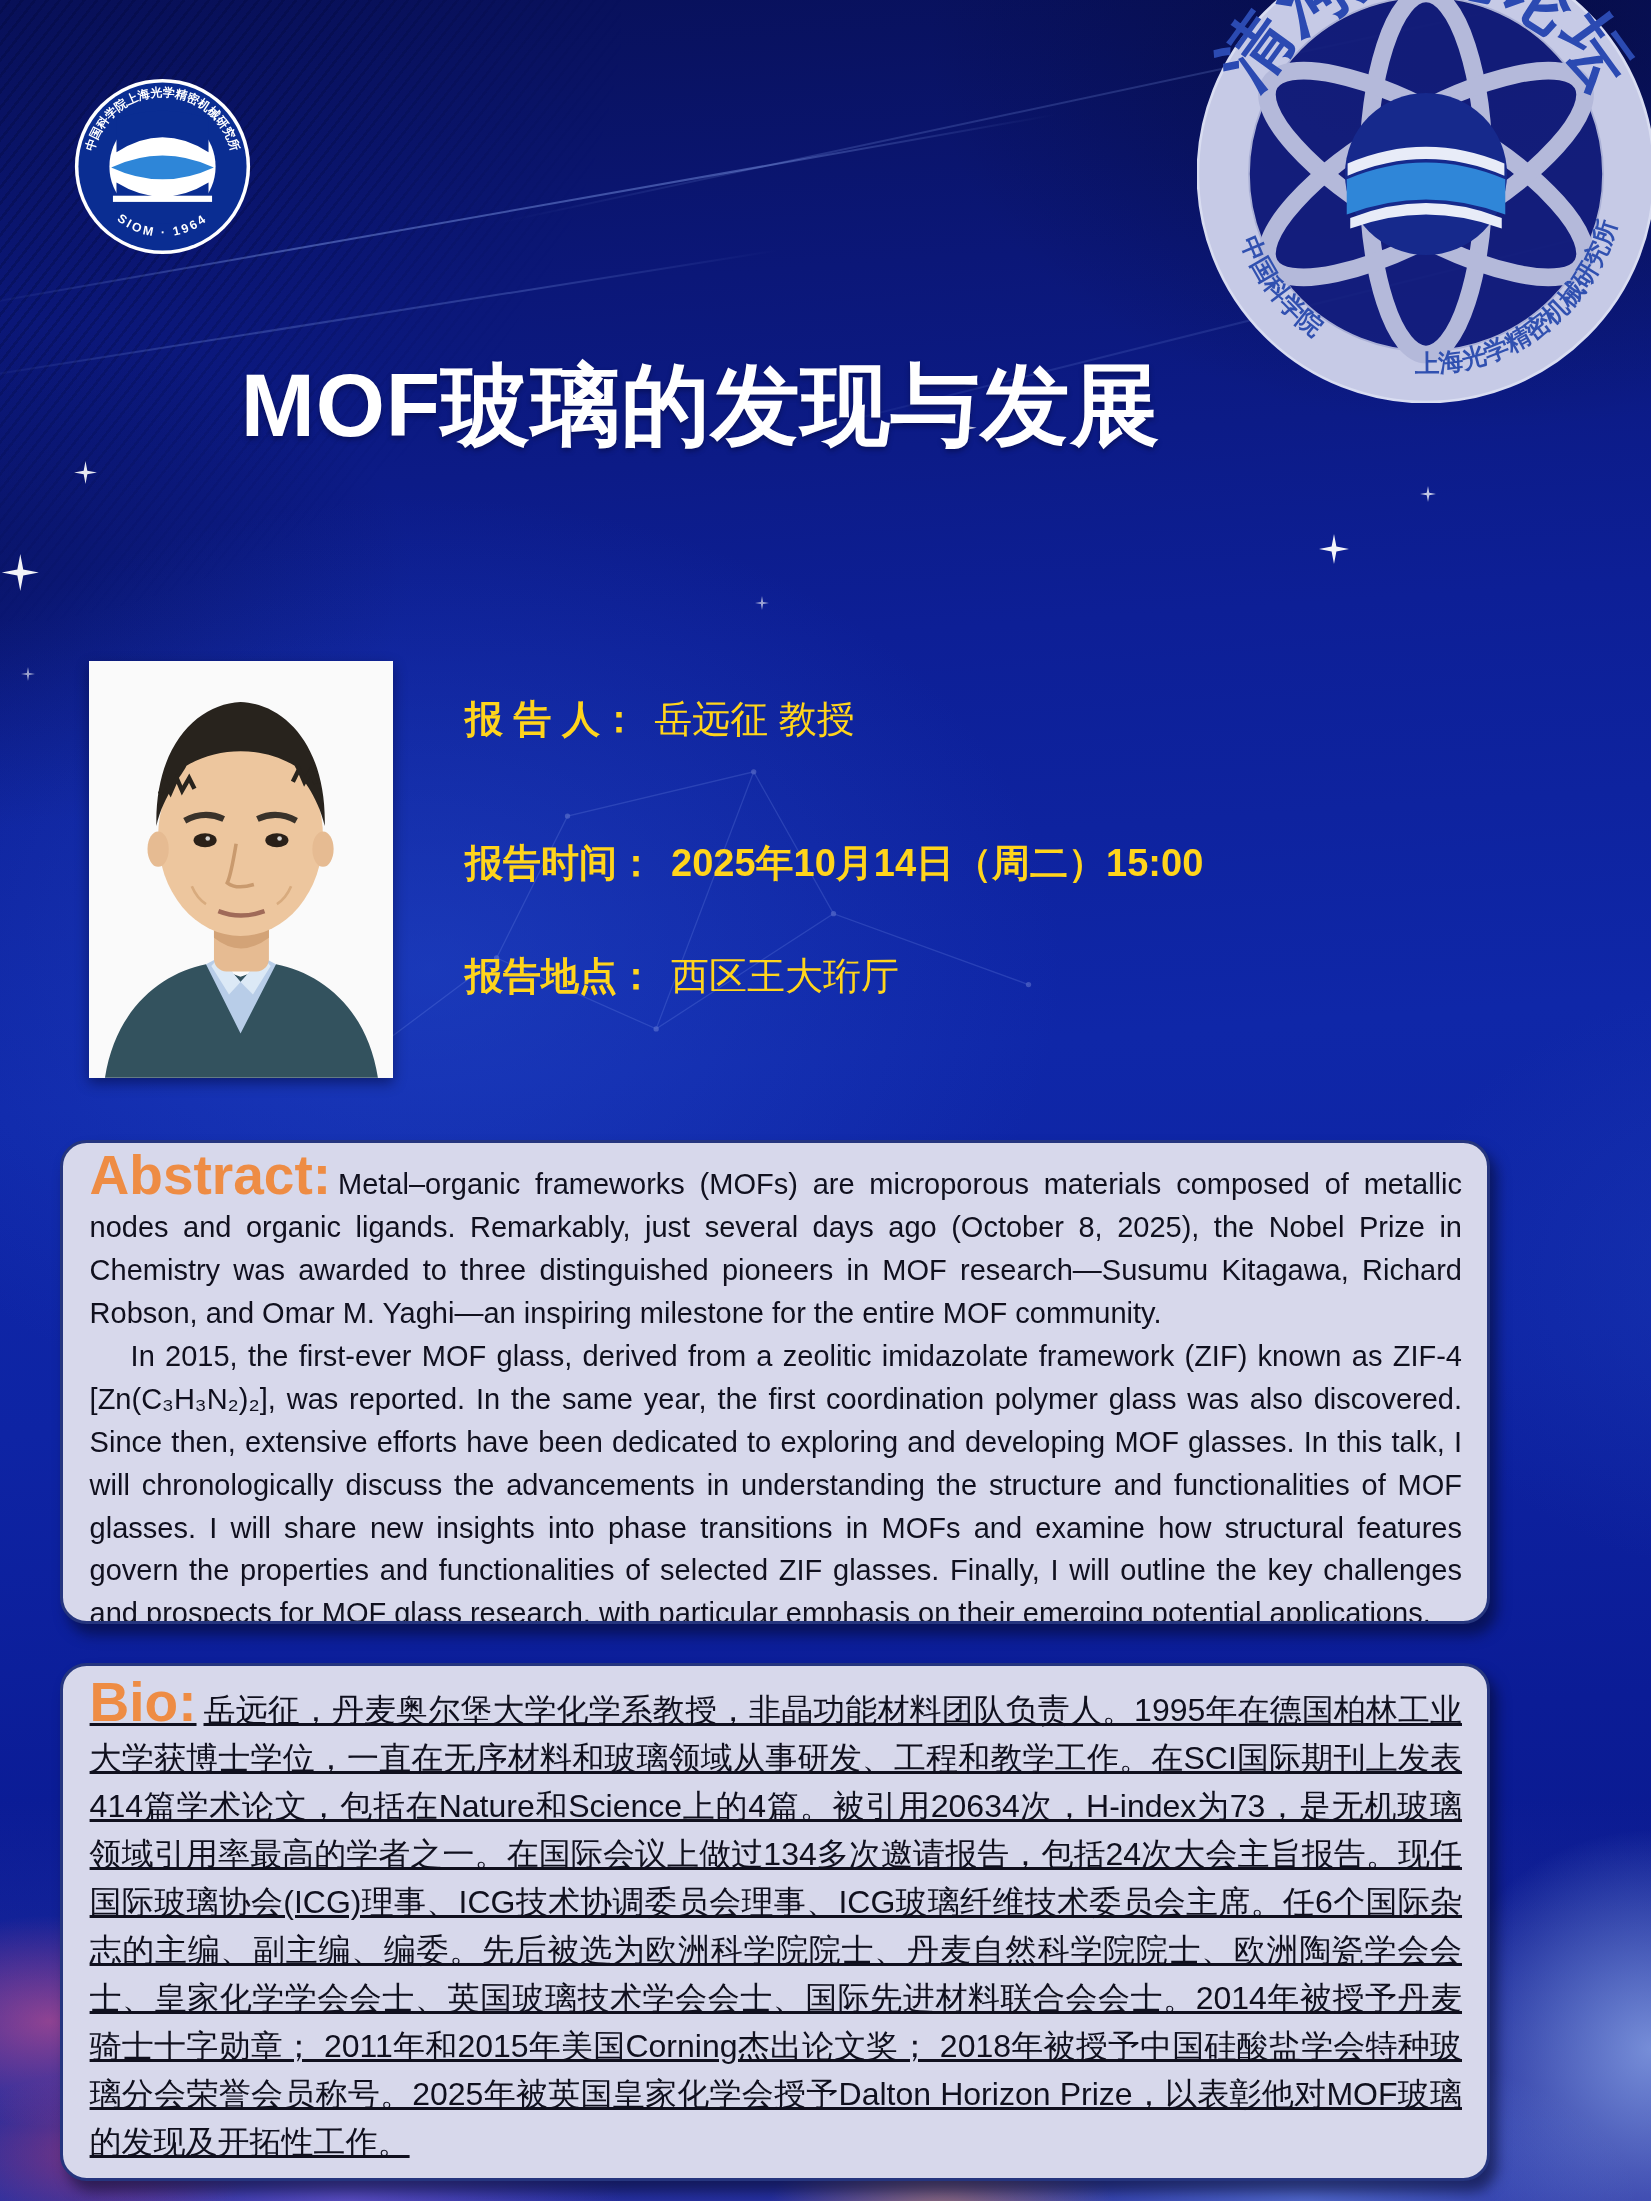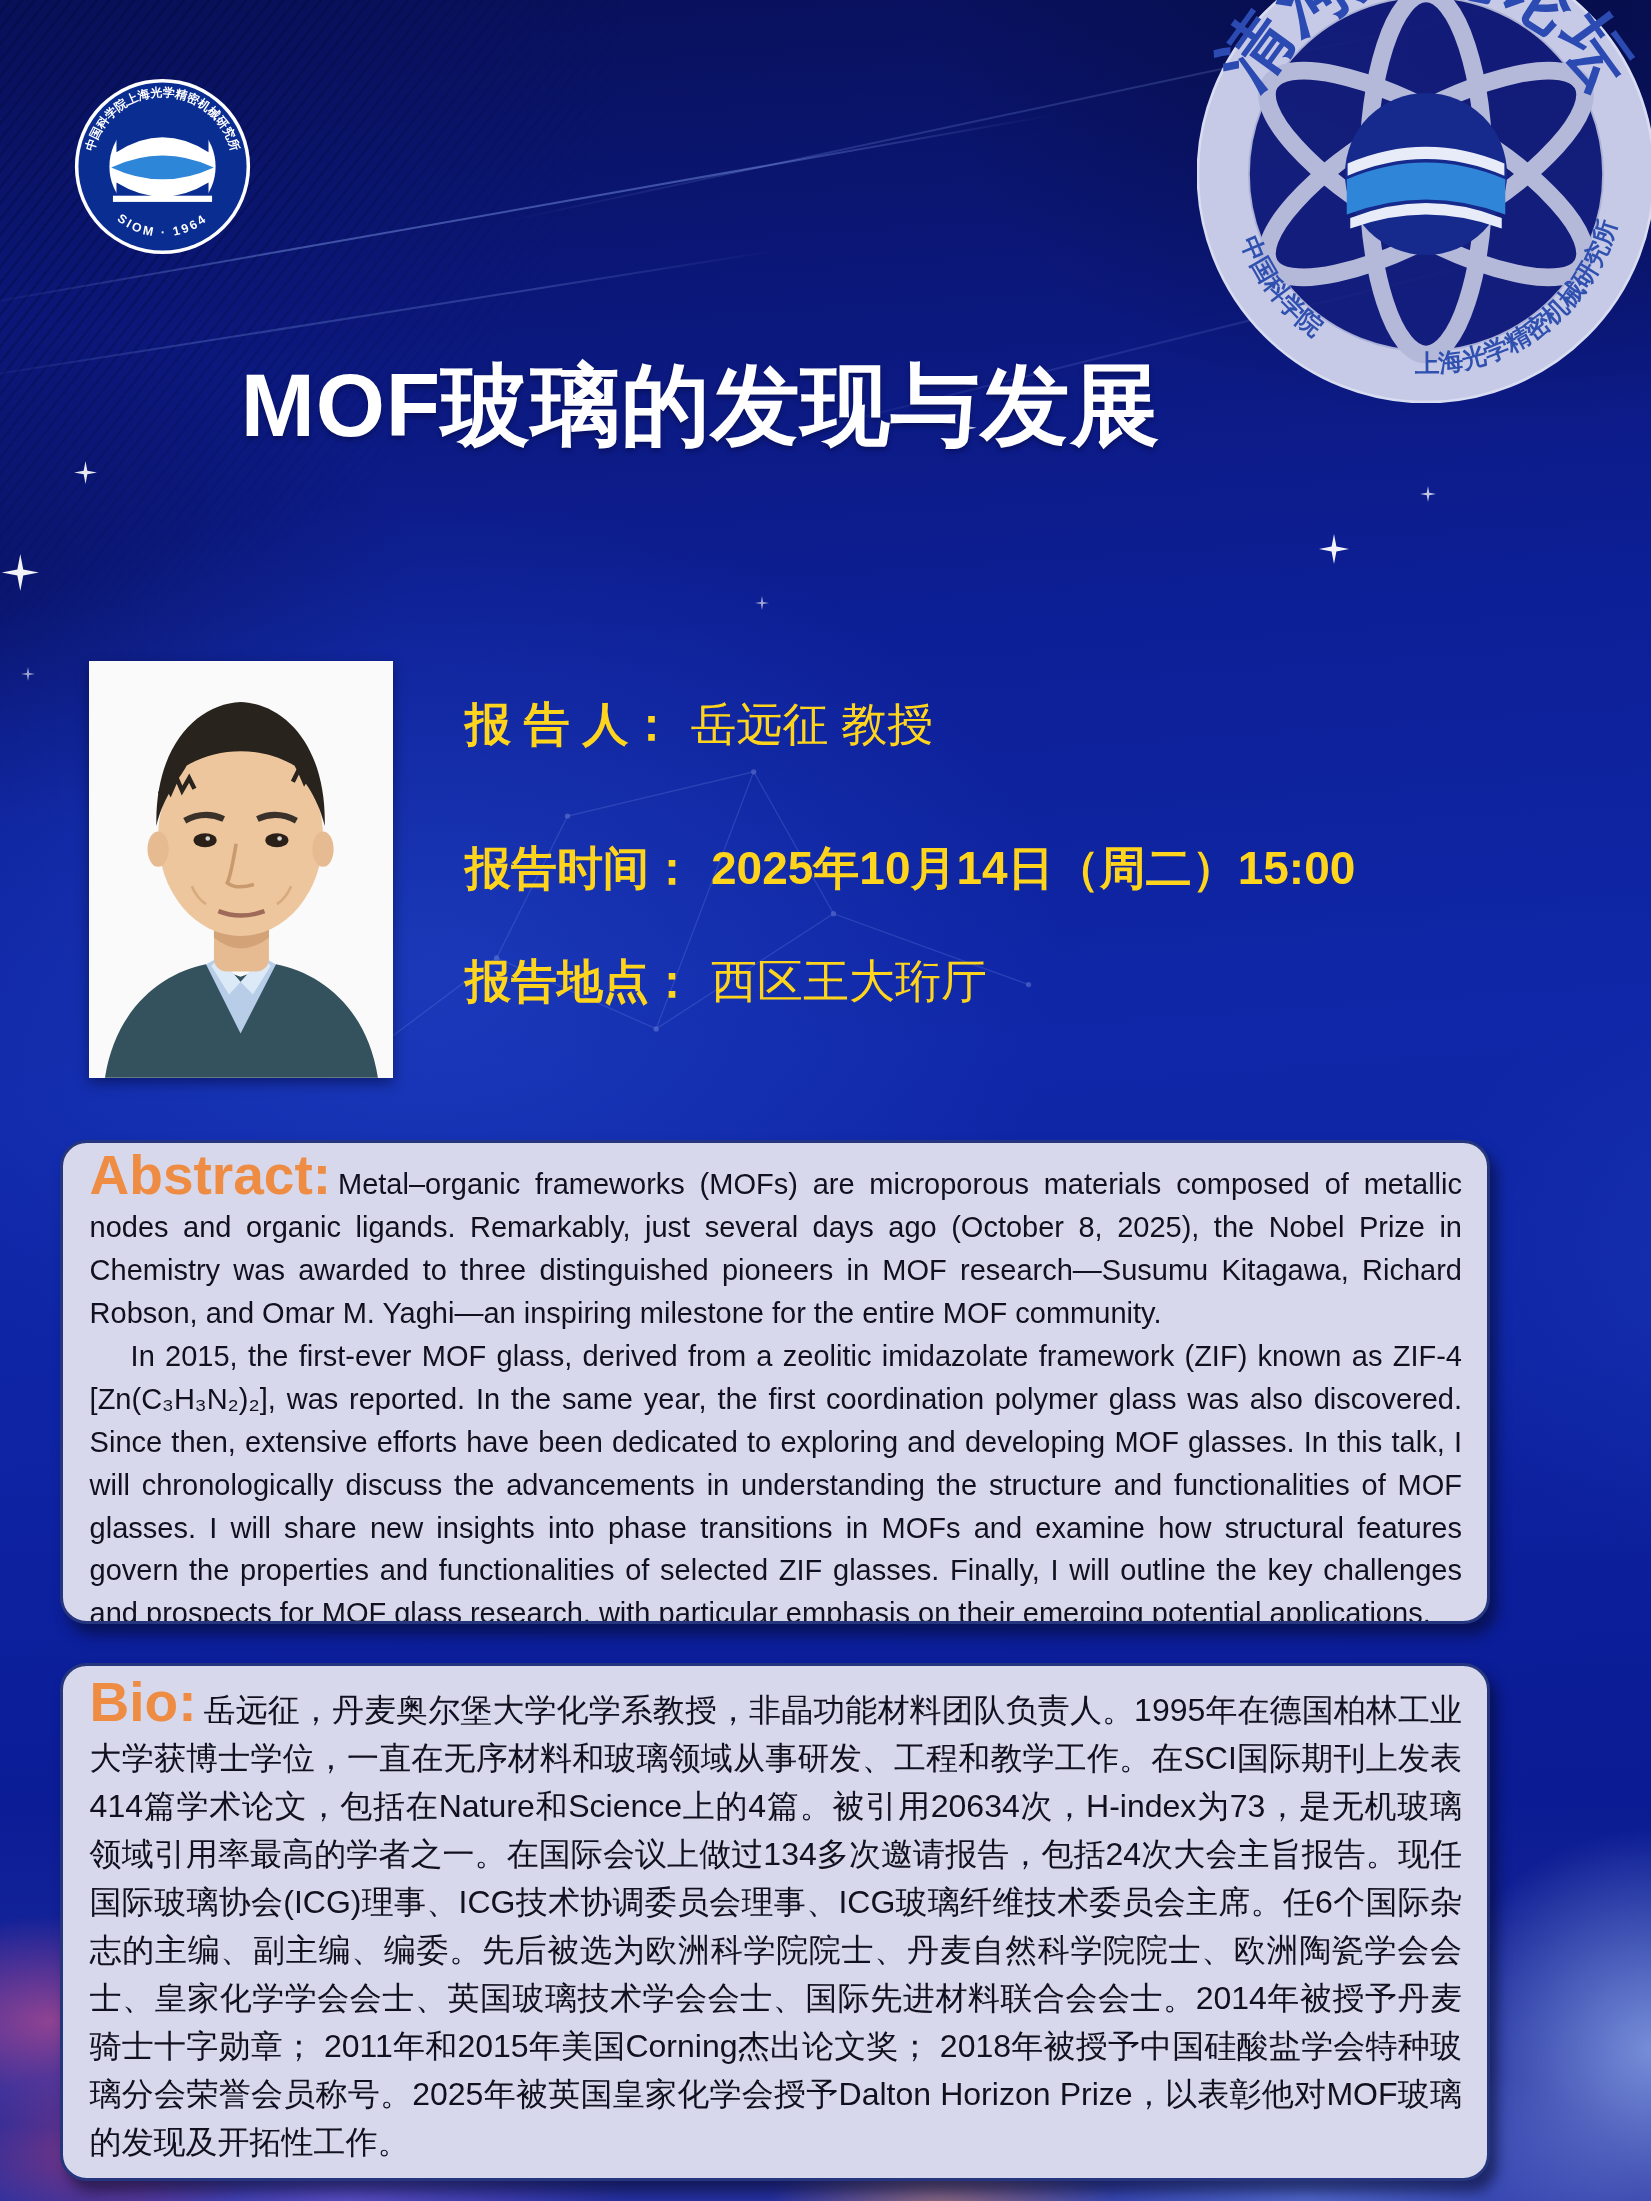--- a/index.html
+++ b/index.html
@@ -56,42 +56,42 @@
   .forum-seal{position:absolute;left:1197px;top:-55px;width:458px;height:458px;}
   .seal-arc-font{font-family:"Liberation Serif","DejaVu Serif",serif;font-weight:700;}
 
   .main-title{position:absolute;left:0;top:348px;width:1401px;text-align:center;
     color:#ffffff;font-size:89px;font-weight:900;letter-spacing:0.9px;line-height:1.3;
     text-shadow:0 2.7px 5.3px rgba(0,0,30,.35);}
 
   
   .photo{position:absolute;left:89px;top:661px;width:304px;height:417px;background:#fbfbfb;
     box-shadow:0 5.3px 12.4px rgba(0,0,30,.45);}
-  .info-row{position:absolute;color:#ffd41c;font-size:46px;white-space:nowrap;}
+  .info-row{position:absolute;color:#ffd41c;font-size:38px;white-space:nowrap;}
   .info-row .lbl{font-weight:900;}
   .info-row .val{font-weight:400;margin-left:16px;}
   .info-row .val.bold{font-weight:700;}
   .r1{left:465px;top:694px;}
   .r2{left:621px;top:770px;font-weight:400;}
   .r3{left:465px;top:838px;}
   .r4{left:465px;top:951px;}
 
   
   .panel{position:absolute;left:60px;width:1430px;box-sizing:border-box;
     background:#d7d8eb;border:3.5px solid #25357e;border-radius:26.6px;
     box-shadow:7px 10.6px 12.4px rgba(5,10,40,.55);
     overflow:hidden;color:#10101e;}
   .panel-abstract{top:1140px;height:484px;padding:5.3px 25px 8.9px 26.6px;}
   .panel-bio{top:1663px;height:518px;padding:8.9px 25px 10.6px 26.6px;}
   .panel p{margin:0;text-align:justify;}
   .panel-h{font-size:55px;font-weight:800;color:#ee8c44;line-height:1;padding-right:7px;
     font-family:"Liberation Sans","DejaVu Sans",sans-serif;}
   .abs-text{font-size:29px;line-height:1.48;}
   .abs-p2{text-indent:41px;}
-  .bio-text{font-size:32px;line-height:1.5;}
+  .bio-text{font-size:32px;line-height:1.5;text-decoration:underline;}
 </style>
 </head>
 <body>
 
 <div class="poster">
 
   <div class="bg-layer bg-radials"></div>
   <div class="corner-stripes"></div>
   <div class="streak st1"></div>
   <div class="streak st2"></div>

